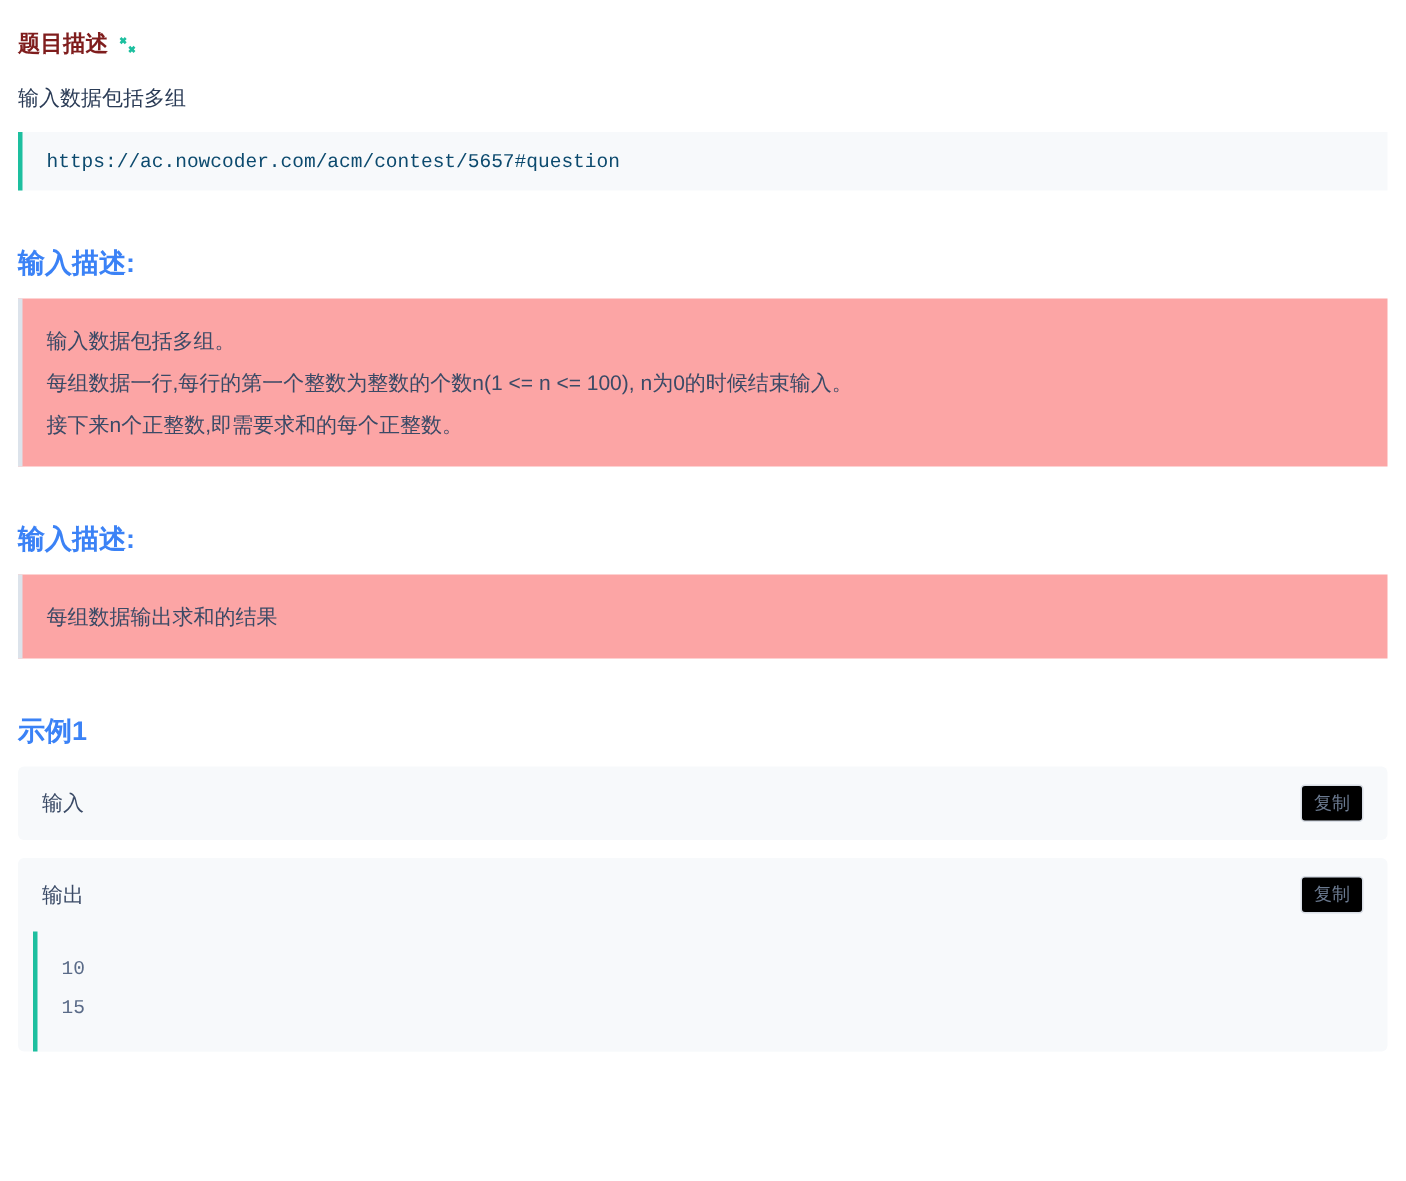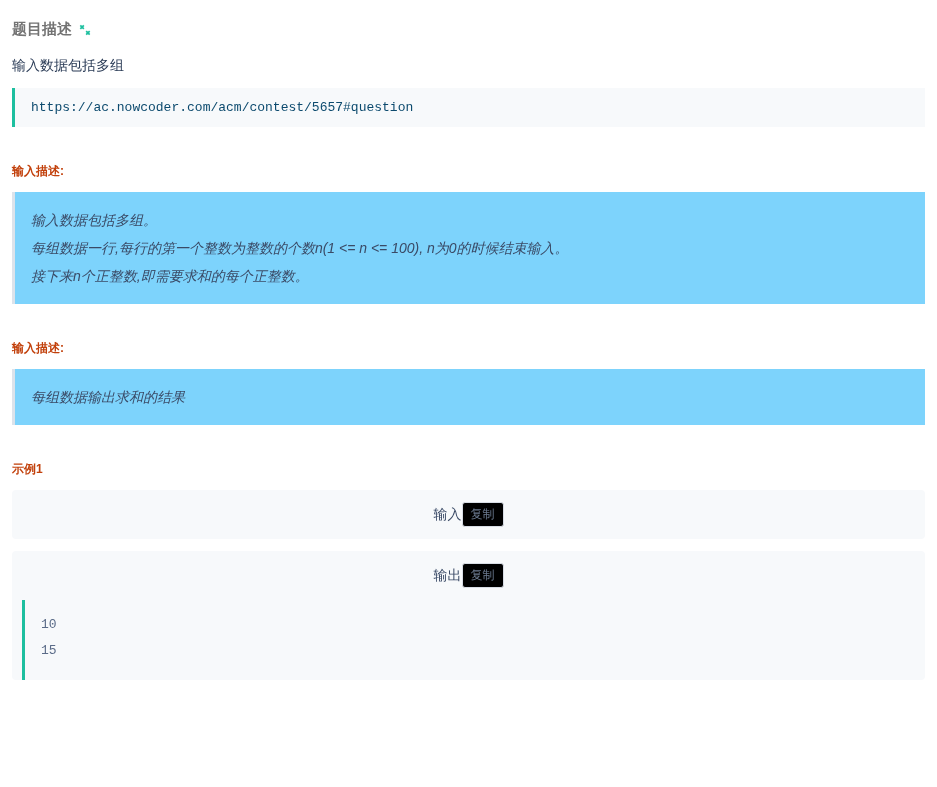--- a/index.html
+++ b/index.html
@@ -12,21 +12,21 @@
       background: #ffffff;
       color: #333;
       padding: 20px 12px;
       font-size: 14px;
       width: 937px;
       position: relative;
     }
     .section-title {
       font-size: 15px;
       font-weight: bold;
-      color: #737373;
+      color: #7f1d1d;
       margin-bottom: 14px;
       display: flex;
       align-items: center;
       gap: 6px;
     }
     .expand-icon {
       color: #1dbf9f;
       font-size: 14px;
       font-weight: bold;
       display: inline-flex;
@@ -45,43 +45,42 @@
       background: #f7f9fb;
       border-left: 3px solid #1dbf9f;
       padding: 12px 16px;
       font-family: Consolas, Monaco, "Courier New", monospace;
       color: #0c4a6e;
       font-size: 13px;
       margin-bottom: 30px;
       white-space: pre;
     }
     .sub-title {
-      font-size: 12px;
+      font-size: 18px;
       font-weight: bold;
-      color: #c2410c;
+      color: #3b82f6;
       margin-top: 36px;
       margin-bottom: 12px;
     }
     .desc-box {
-      background: #7dd3fc;
+      background: #fca5a5;
       border-left: 3px solid #dce3eb;
       padding: 14px 16px;
       color: #3a4a66;
       line-height: 2;
-      font-style: italic;
     }
     .example-panel {
       background: #f7f9fb;
       border-radius: 4px;
       padding: 0;
       margin-bottom: 12px;
     }
     .example-header {
       display: flex;
-      justify-content: center;
+      justify-content: space-between;
       align-items: center;
       padding: 12px 16px;
       color: #3a4a66;
       font-size: 14px;
     }
     .copy-btn {
       background: #000000;
       border: 1px solid #d8dde5;
       border-radius: 3px;
       padding: 3px 8px;

